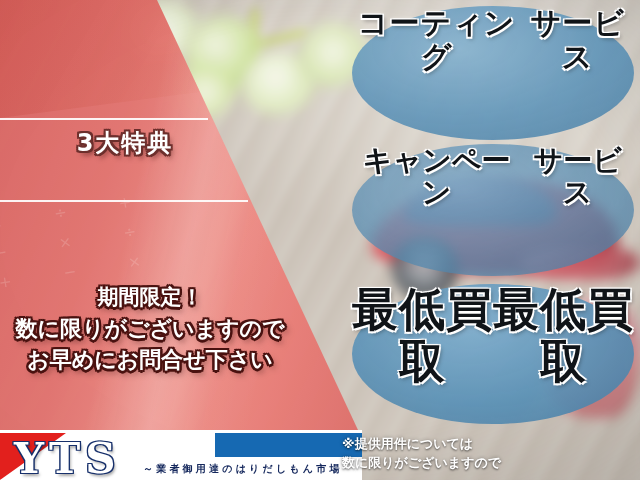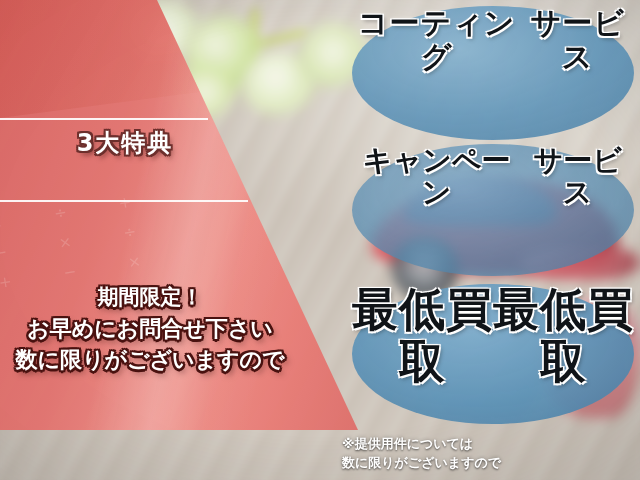--- a/index.html
+++ b/index.html
@@ -191,24 +191,31 @@
   <div class="calc-marks">× ÷ + − × ÷ + − ×</div>
 
   <div class="rule top"></div>
   <div class="headline">
     <div class="ln">3大特典</div>
   </div>
   <div class="rule bot"></div>
 
   <div class="urgency">
     <div class="ln l1">期間限定！</div>
+    <div class="ln l2">数に限りがございますので</div>
     <div class="ln l3">お早めにお問合せ下さい</div>
-    <div class="ln l2">数に限りがございますので</div>
-  </div>
-
+  </div>
+
+  <div class="logo-strip">
+    <div class="logo-blue"></div>
+    <div class="logo-red"></div>
+    <div class="logo-white-wedge"></div>
+    <div class="logo-yts">YTS</div>
+    <div class="logo-tag">～業者御用達のはりだしもん市場</div>
+  </div>
 
   <div class="svc svc1">
     <div class="txt">コーティング</div>
     <div class="txt">サービス</div>
   </div>
 
   <div class="svc svc2">
     <div class="txt">キャンペーン</div>
     <div class="txt">サービス</div>
   </div>

